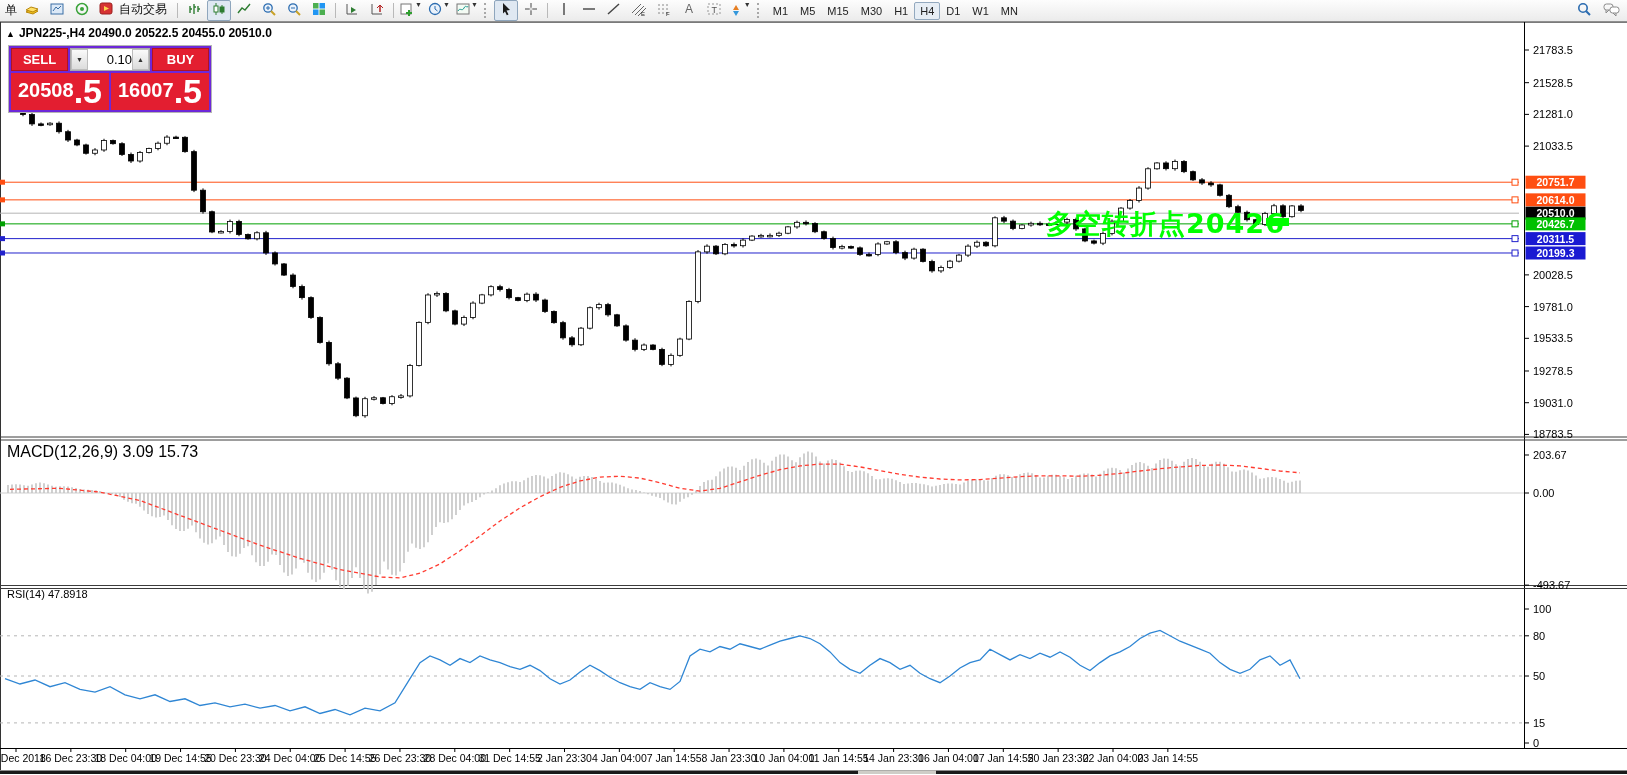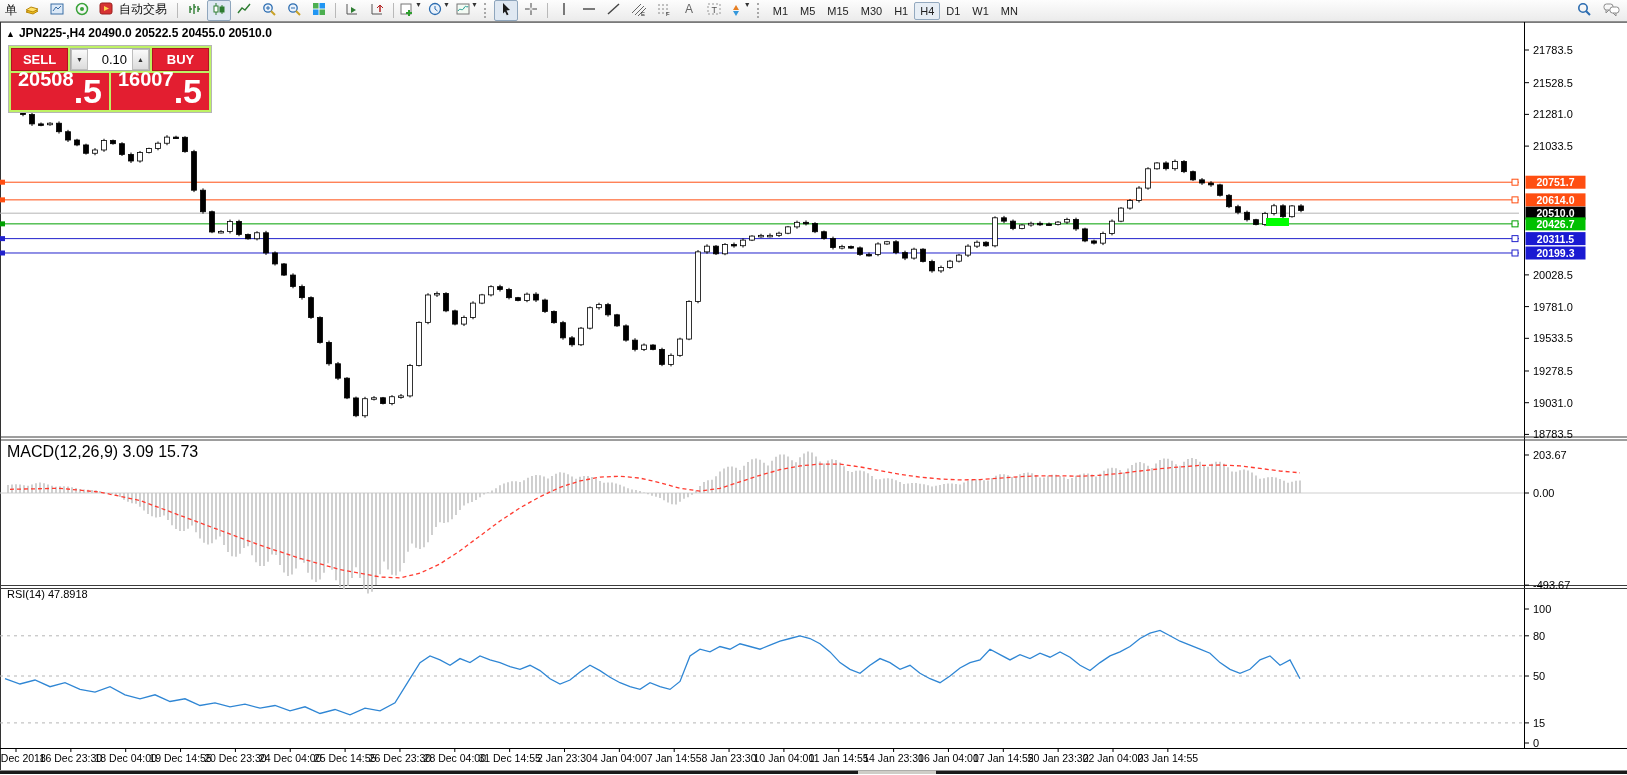--- a/index.html
+++ b/index.html
@@ -22,33 +22,33 @@
   
   #cv{position:absolute;left:0;top:0;z-index:1;}
   .ovl{position:absolute;z-index:5;}
   #chart-title{left:6px;top:26px;font-size:12px;font-weight:bold;color:#000;white-space:nowrap;}
   #chart-title .tri{font-size:9px;margin-right:4px;}
   #annotation{left:1046px;top:206px;font-size:27px;font-weight:bold;color:#00ff00;
     font-family:"DejaVu Sans",sans-serif;white-space:nowrap;letter-spacing:1px;}
   #macd-label{left:7px;top:443px;font-size:16px;color:#000;}
   #rsi-label{left:7px;top:588px;font-size:11px;color:#000;}
   
-  #trade-panel{left:8px;top:45px;width:204px;background:#bef264;border:1px solid #b5b5b5;padding:2px;box-sizing:border-box;}
+  #trade-panel{left:8px;top:45px;width:204px;background:#6d28d9;border:1px solid #b5b5b5;padding:2px;box-sizing:border-box;}
   #tp-row1{display:flex;height:23px;gap:2px;}
   .tp-btn{background:#e31e30;color:#fff;font-size:13px;font-weight:bold;display:flex;
     align-items:center;justify-content:center;flex:none;width:55px;border:1px solid #b01322;}
   #tp-vol{flex:1;display:flex;border:1px solid #a9a9a9;}
   .spin{width:15px;background:linear-gradient(#fafafa,#dcdcdc);border:1px solid #bdbdbd;
     display:flex;align-items:center;justify-content:center;font-size:7px;color:#333;flex:none;}
   #vol-val{flex:1;background:#fff;font-size:13px;color:#000;display:flex;align-items:center;
-    justify-content:flex-end;padding-right:5px;}
+    justify-content:flex-end;}
   #tp-row2{display:flex;height:37px;gap:2px;margin-top:2px;}
   .tp-price{flex:1;background:#e31e30;color:#fff;display:flex;align-items:flex-end;
     justify-content:center;padding-bottom:2px;}
-  .pr-main{font-size:20px;font-weight:bold;line-height:1;margin-bottom:19px;}
+  .pr-main{font-size:20px;font-weight:bold;line-height:1;margin-bottom:8px;}
   .pr-frac{font-size:34px;font-weight:bold;line-height:1;}
   text{font-family:"Liberation Sans",sans-serif;}
 </style>
 </head>
 <body>
 
 <div id="wrap">
 
   <div id="toolbar">
     <span class="tbt">单</span>
@@ -1017,15 +1017,16 @@
         <span class="pr-main">20508</span>
           <span class="pr-frac">.5</span>
       </div>
       <div class="tp-price">
         <span class="pr-main">16007</span>
           <span class="pr-frac">.5</span>
       </div>
     </div>
   </div>
 
+  <div class="ovl" id="annotation">多空转折点20426</div>
   <div class="ovl" id="macd-label">MACD(12,26,9) 3.09 15.73</div>
   <div class="ovl" id="rsi-label">RSI(14) 47.8918</div>
 </div>
 
 </body></html>

